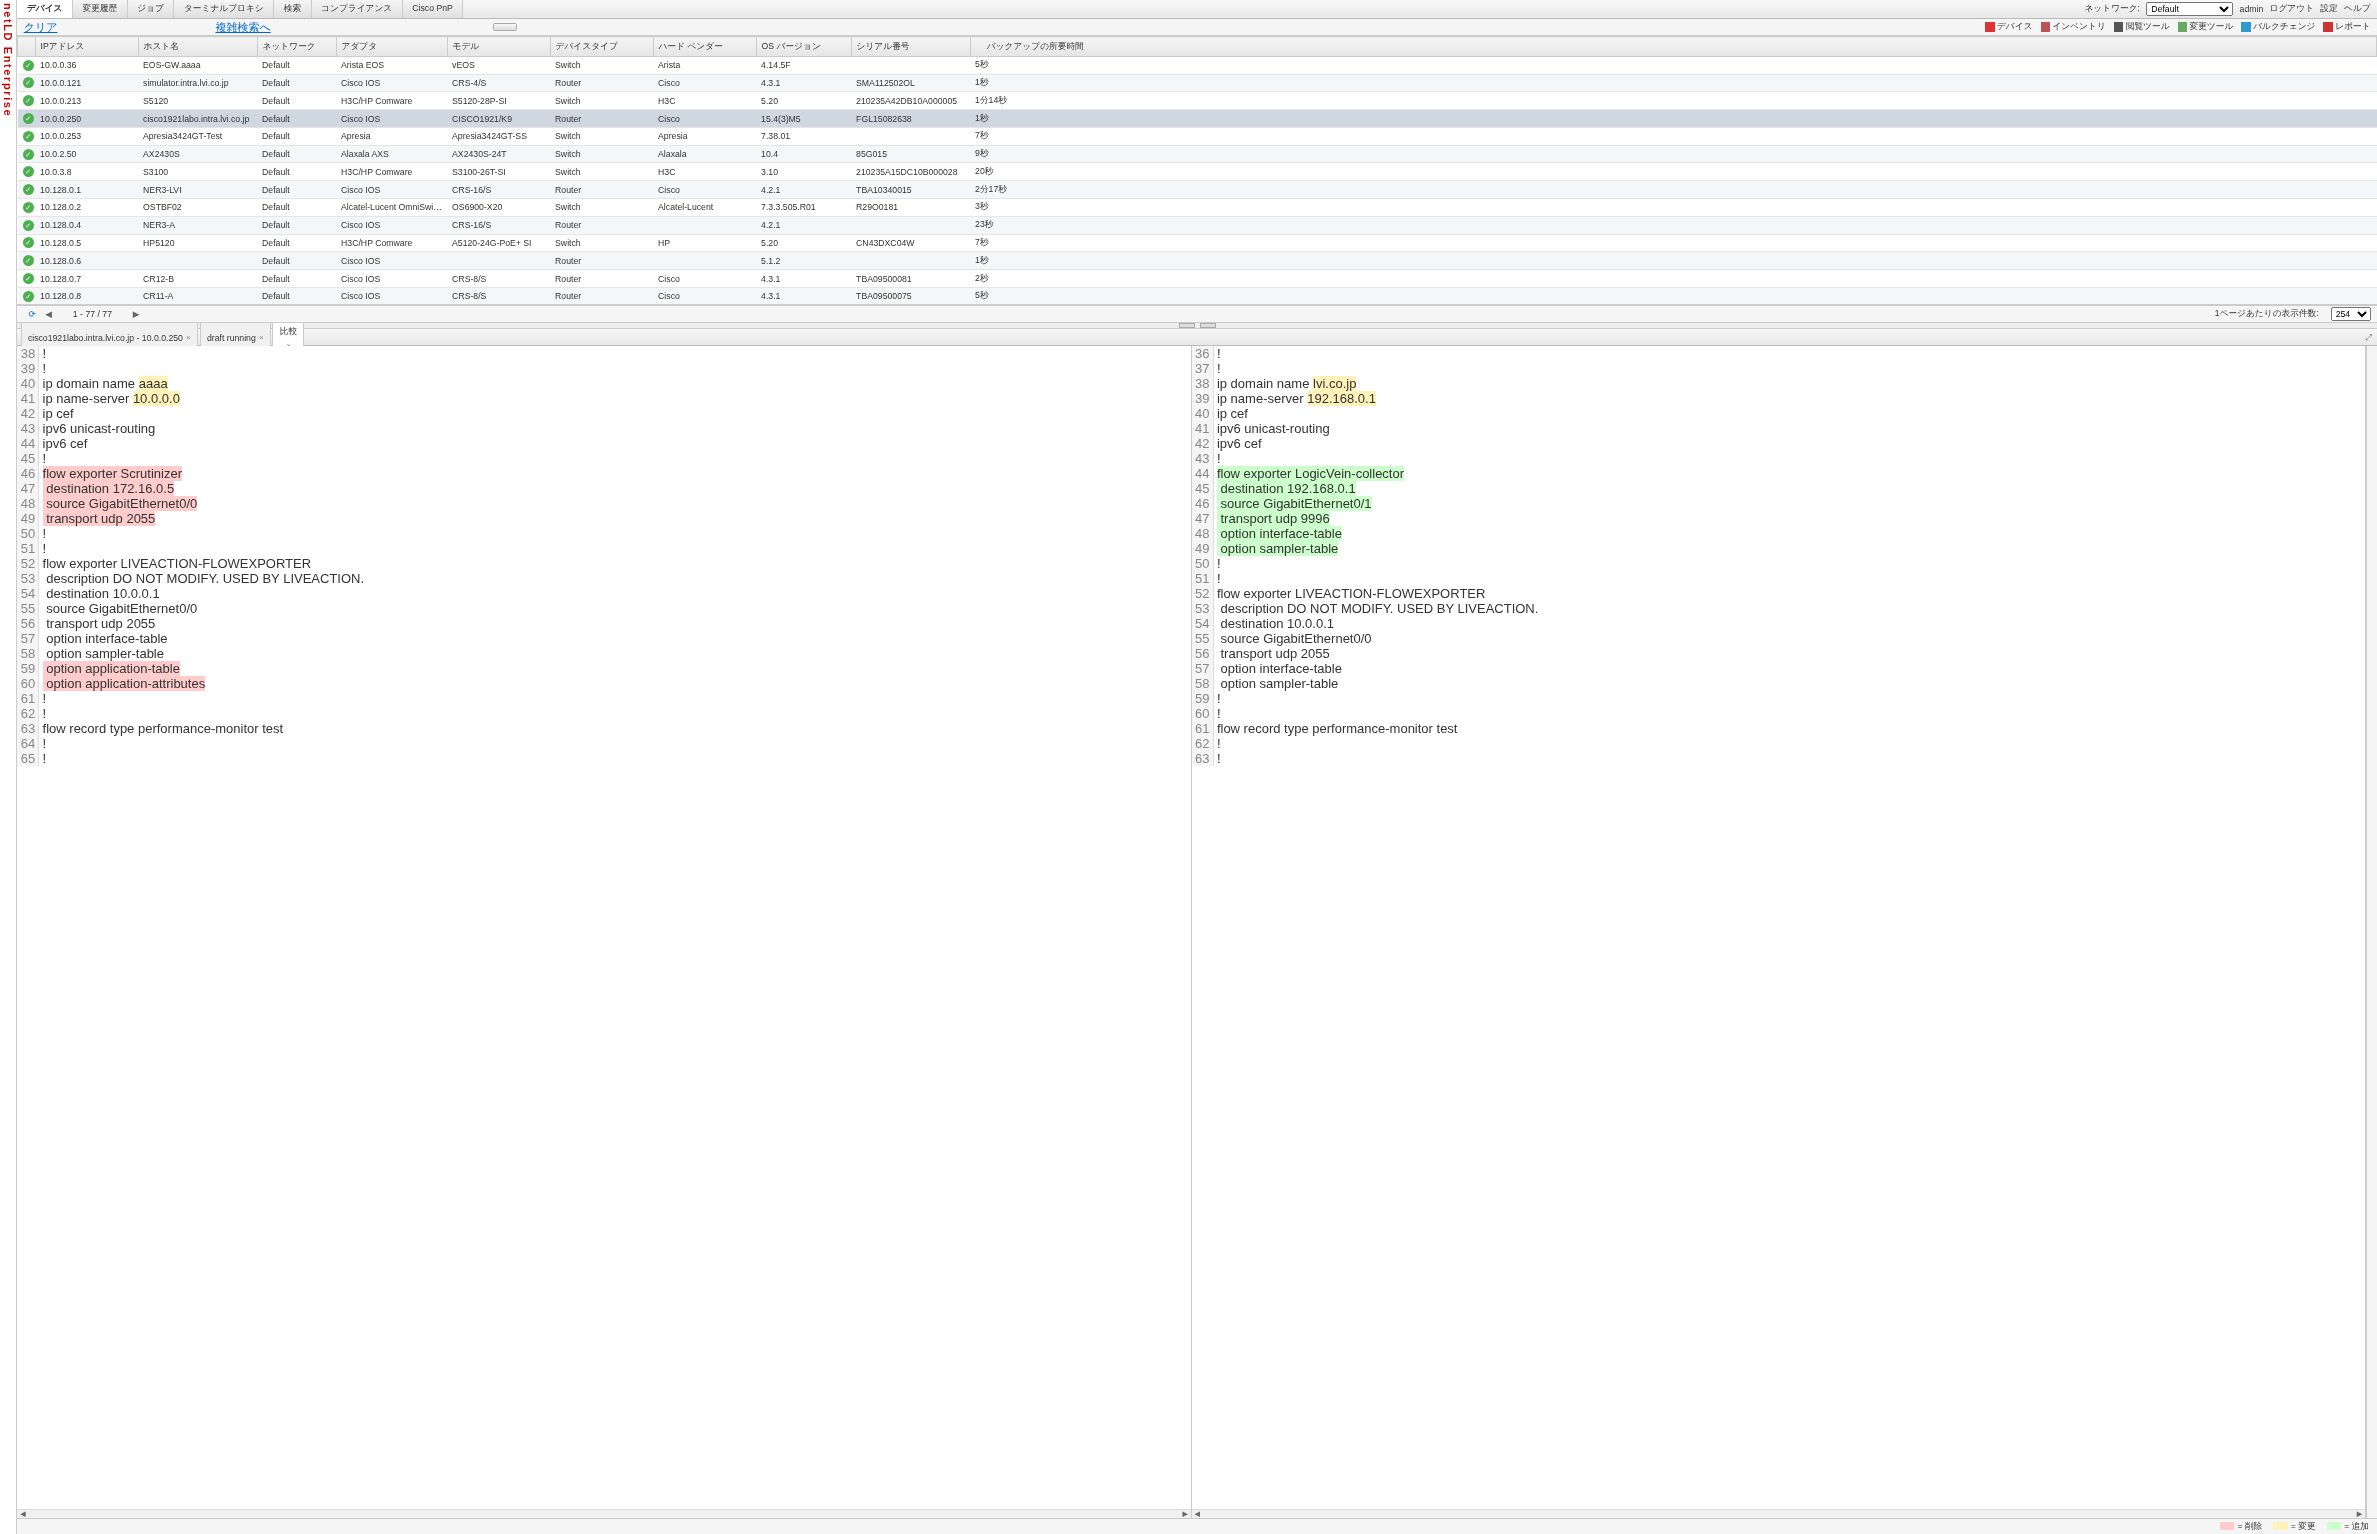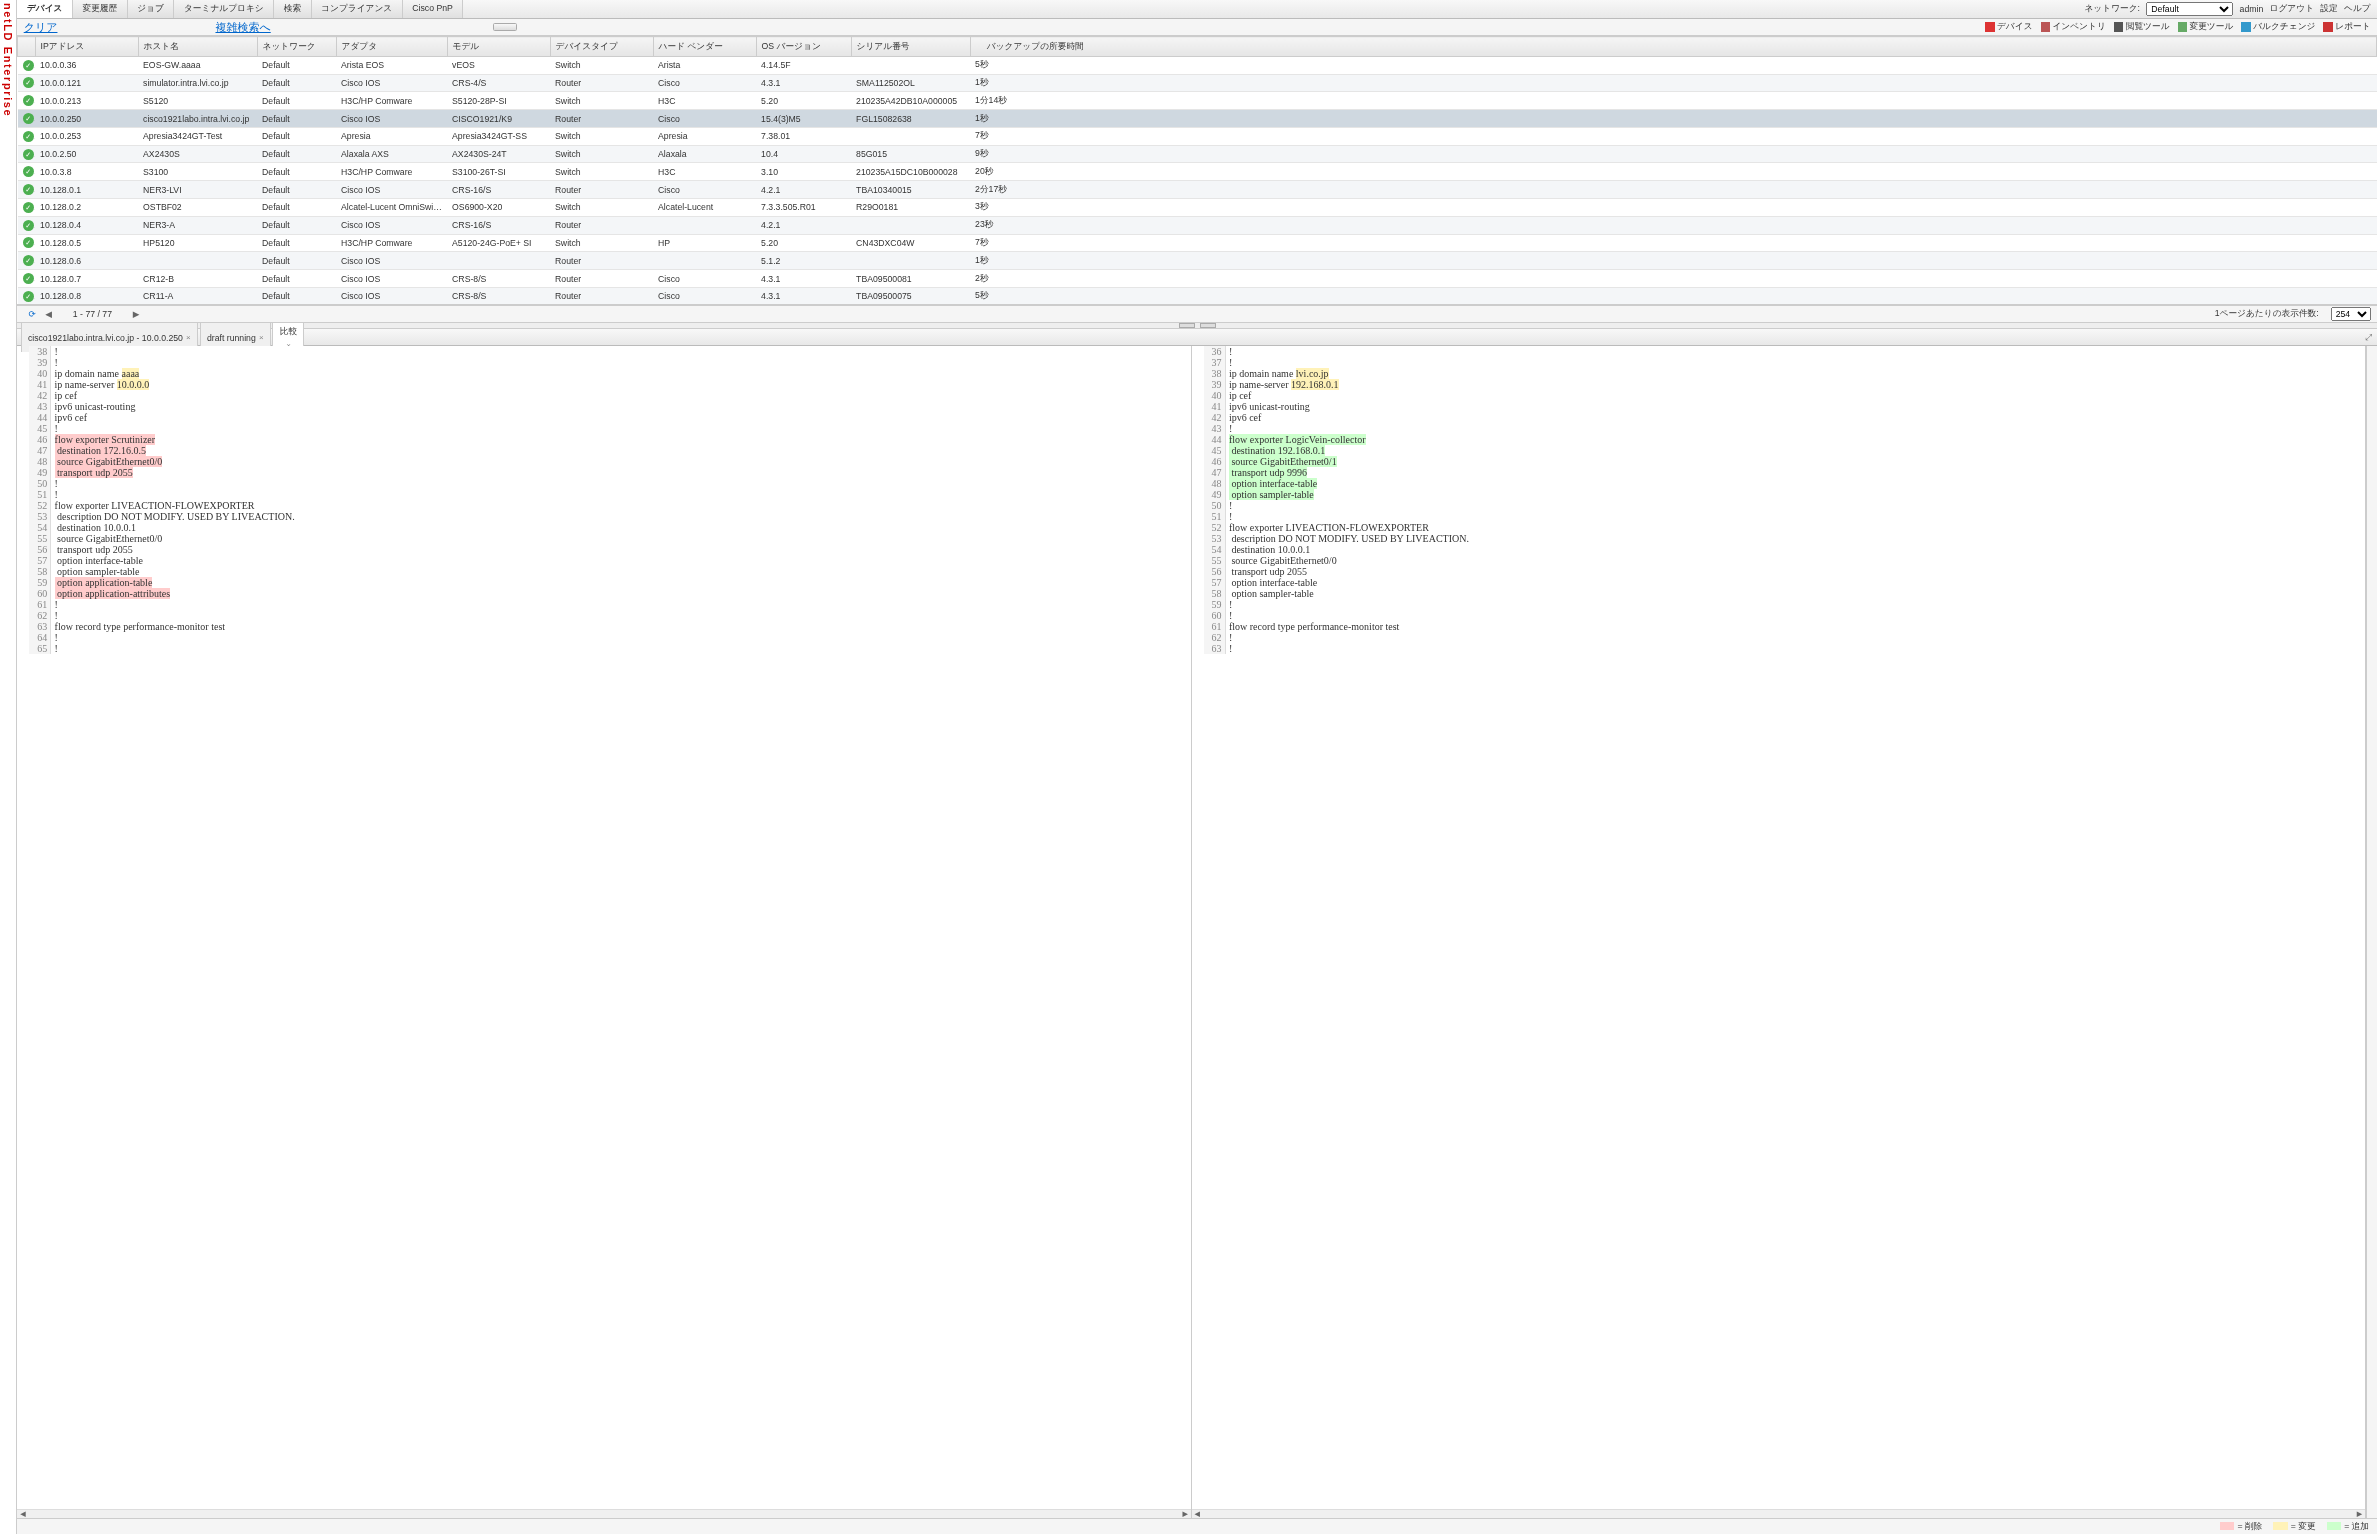--- a/index.html
+++ b/index.html
@@ -36,21 +36,21 @@
 .splitter .exp { width: 16px; height: 4.8px; background: #ddd; border: 0.8px solid #aaa; cursor: pointer; }
 .doctabs { display: flex; align-items: center; background: linear-gradient(#f8f8f8,#e8e8e8); border-bottom: 0.8px solid #bbb; height: 17.4px; padding-left: 3.2px; }
 .doctab { padding: 2.4px 6.3px; border: 0.8px solid #ccc; border-bottom: none; background: #f0f0f0; margin-right: 1.6px; font-size: 8.7px; display: flex; align-items: center; gap: 3.2px; cursor: pointer; }
 .doctab.active { background: #fff; flex-direction: column; }
 .doctab .close { color: #888; cursor: pointer; font-size: 8px; }
 .doctabs .spacer { flex: 1; }
 .doctabs .popout { padding: 0 4.8px; cursor: pointer; color: #666; }
 .diff-container { display: flex; flex: 1; overflow: hidden; }
 .diff-pane { flex: 1; display: flex; flex-direction: column; border-right: 0.8px solid #ccc; overflow: hidden; }
 .diff-header { background: #e8e8e8; border-bottom: 0.8px solid #ccc; padding: 3.2px 6.3px; font-size: 9.5px; }
-.diff-body { flex: 1; overflow: auto; font-family: Liberation Serif, serif; font-size: 10px; background: #fff; margin-left: 12px; }
+.diff-body { flex: 1; overflow: auto; font-family: Liberation Sans, sans-serif; font-size: 13px; background: #fff; }
 .diff-line { display: flex; }
 .diff-gutter { width: 22px; text-align: right; padding-right: 3.2px; color: #888; border-right: 0.8px solid #ddd; user-select: none; background: #f5f5f5; flex-shrink: 0; }
 .diff-text { padding-left: 3.2px; white-space: pre; flex: 1; }
 .hl-del { background: #ffcccc; }
 .hl-add { background: #ccffcc; }
 .hl-chg-l { background: #fff2b8; }
 .legend { display: flex; justify-content: flex-end; align-items: center; gap: 11px; background: #f5f5f5; border-top: 0.8px solid #ccc; height: 16px; padding: 0 8px; font-size: 8.7px; }
 .legend .sw { width: 14.3px; height: 8px; display: inline-block; margin-right: 3.2px; vertical-align: middle; }
 .scroll-h { height: 9.5px; background: #f0f0f0; border-top: 0.8px solid #ddd; display: flex; }
 .scroll-h .arrow { width: 11px; text-align: center; color: #666; cursor: pointer; font-size: 7.1px; line-height: 9.5px; }

